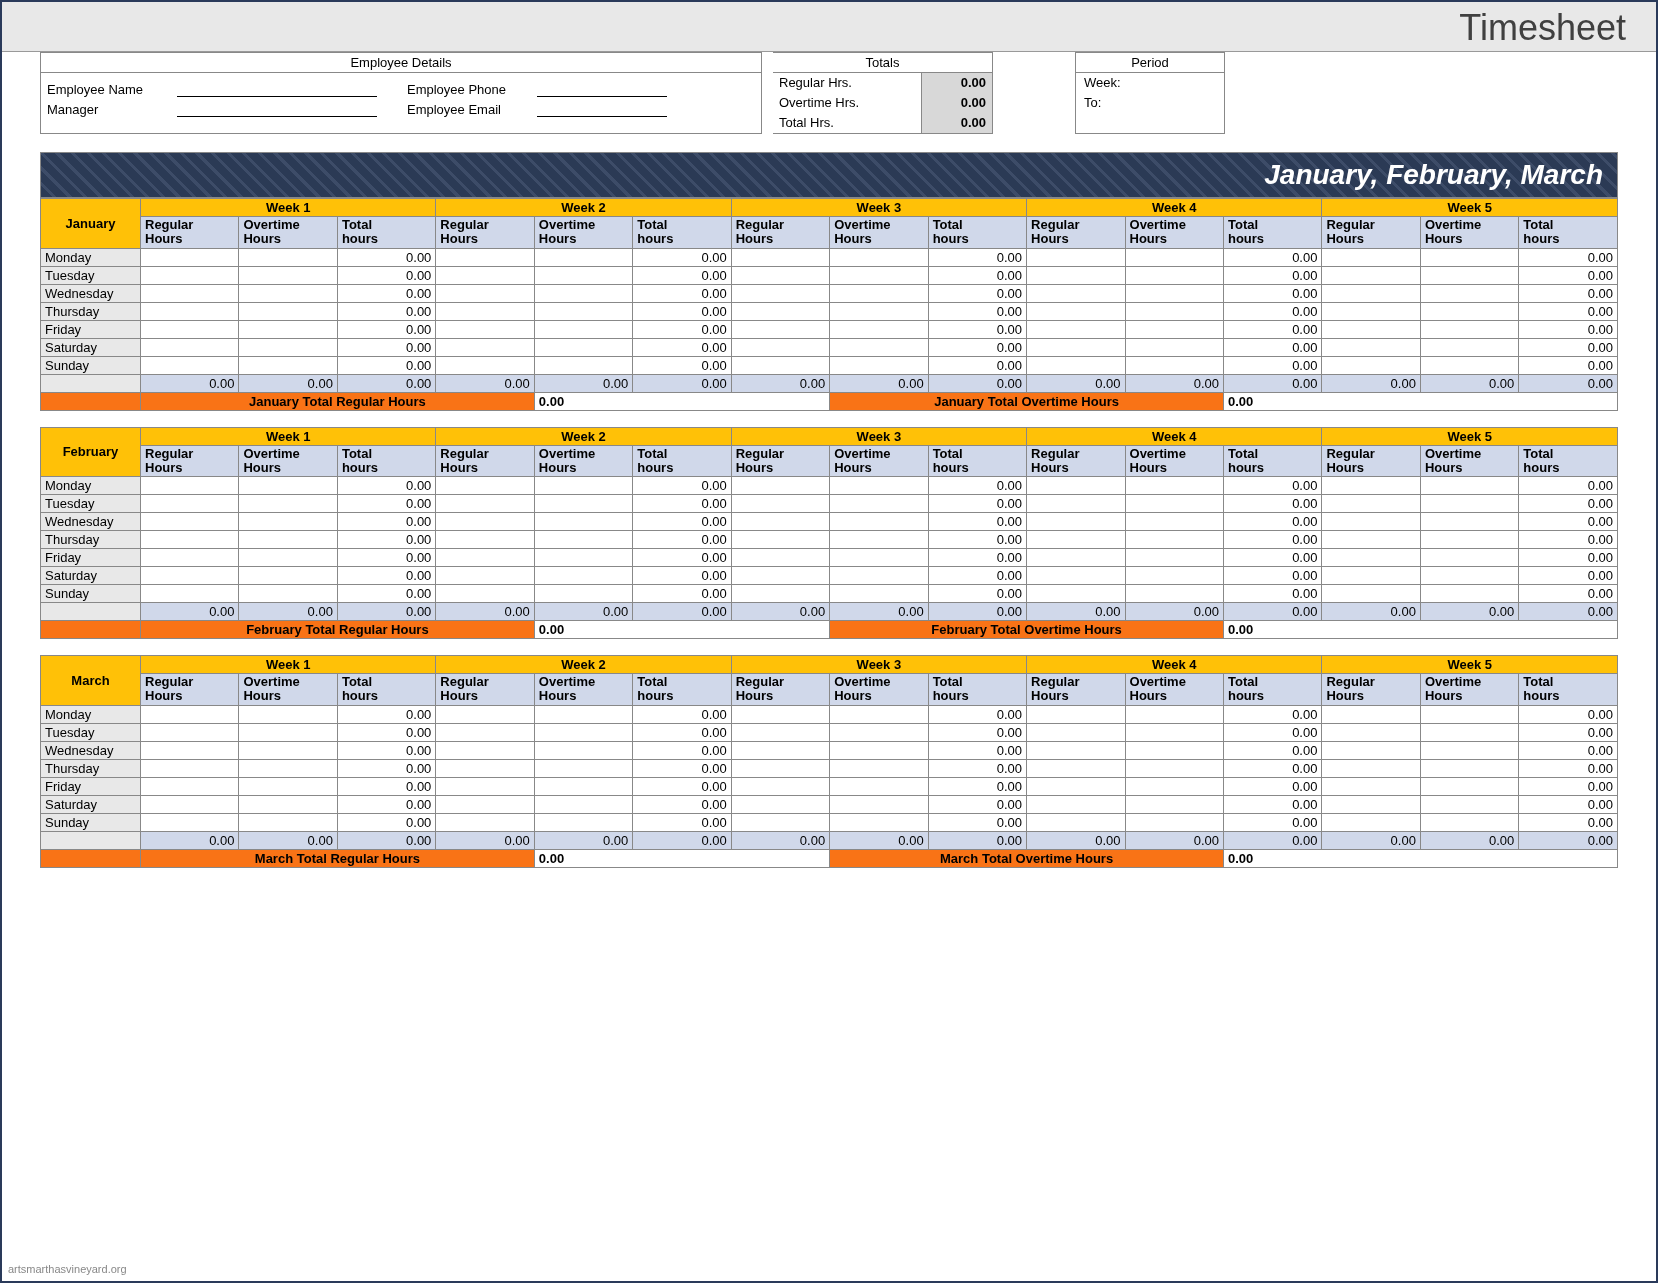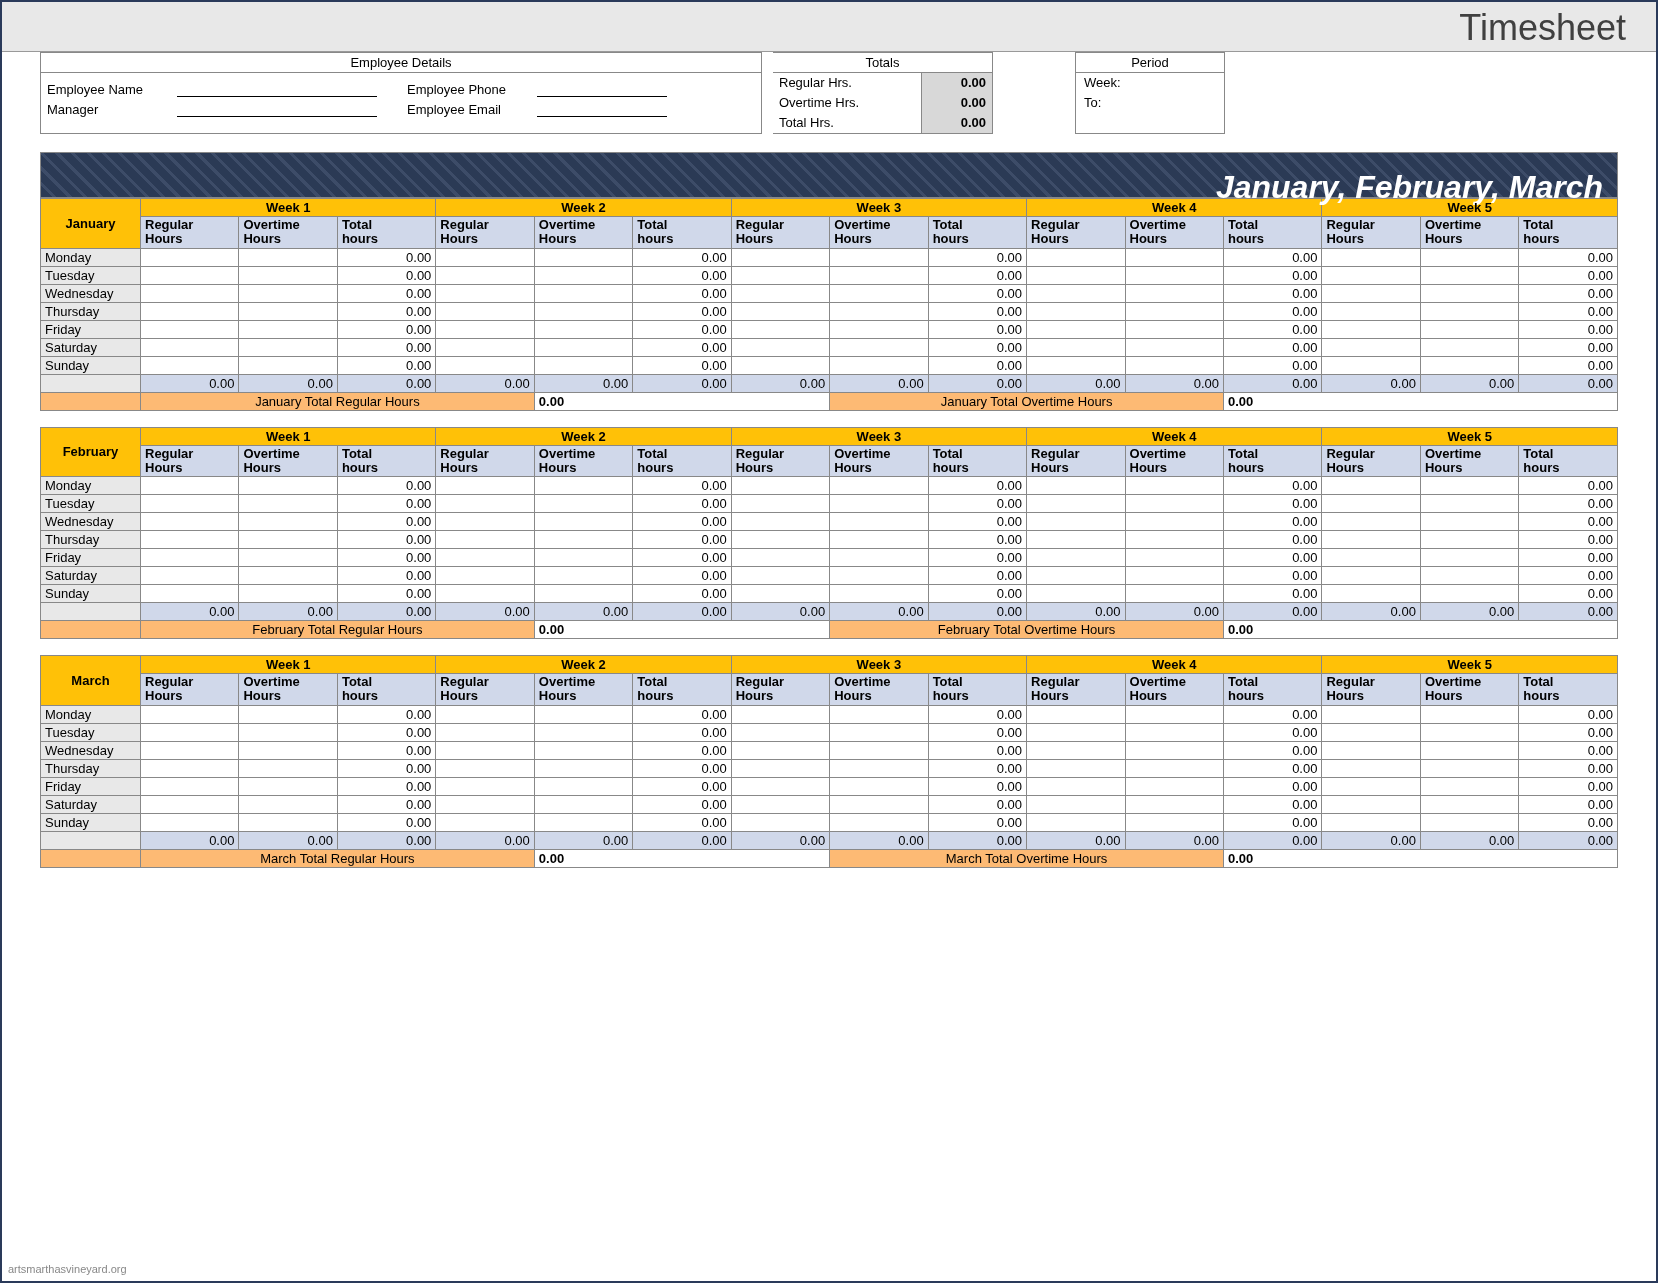--- a/index.html
+++ b/index.html
@@ -62,24 +62,24 @@
 
 .quarter-banner {
   margin: 18px 38px 0;
   height: 46px;
   background: #2b3a55;
   background-image: repeating-linear-gradient(45deg, #2b3a55 0 8px, #3d4c68 8px 11px);
   border: 1px solid #888;
   text-align: right;
   color: #fff;
   font-family: "Trebuchet MS", Arial;
-  font-size: 32px;
+  font-size: 28px;
   font-style: italic;
   font-weight: bold;
-  padding: 16px 14px 0 0;
+  padding: 6px 14px 0 0;
 }
 
 .month-block { margin: 0 38px 16px; }
 .month-block.first { margin-top: 0; }
 table.ts {
   border-collapse: collapse;
   width: 100%;
   table-layout: fixed;
 }
 table.ts th, table.ts td {
@@ -115,22 +115,22 @@
   text-align: right;
   background: #fff;
 }
 td.num-blank { background: #fff; }
 tr.week-totals td {
   background: #d0d8ea;
   text-align: right;
 }
 tr.week-totals td.day { background: #e8e8e8; }
 tr.month-totals td {
-  background: #fdba74;
-  font-weight: normal;
+  background: #f97316;
+  font-weight: bold;
 }
 tr.month-totals td.mt-label { text-align: center; }
 tr.month-totals td.mt-val { text-align: left; padding-left:4px; background:#fff; font-weight:bold;}
 
 .watermark {
   position: absolute;
   left: 6px;
   bottom: 6px;
   font-size: 11px;
   color: #888;

